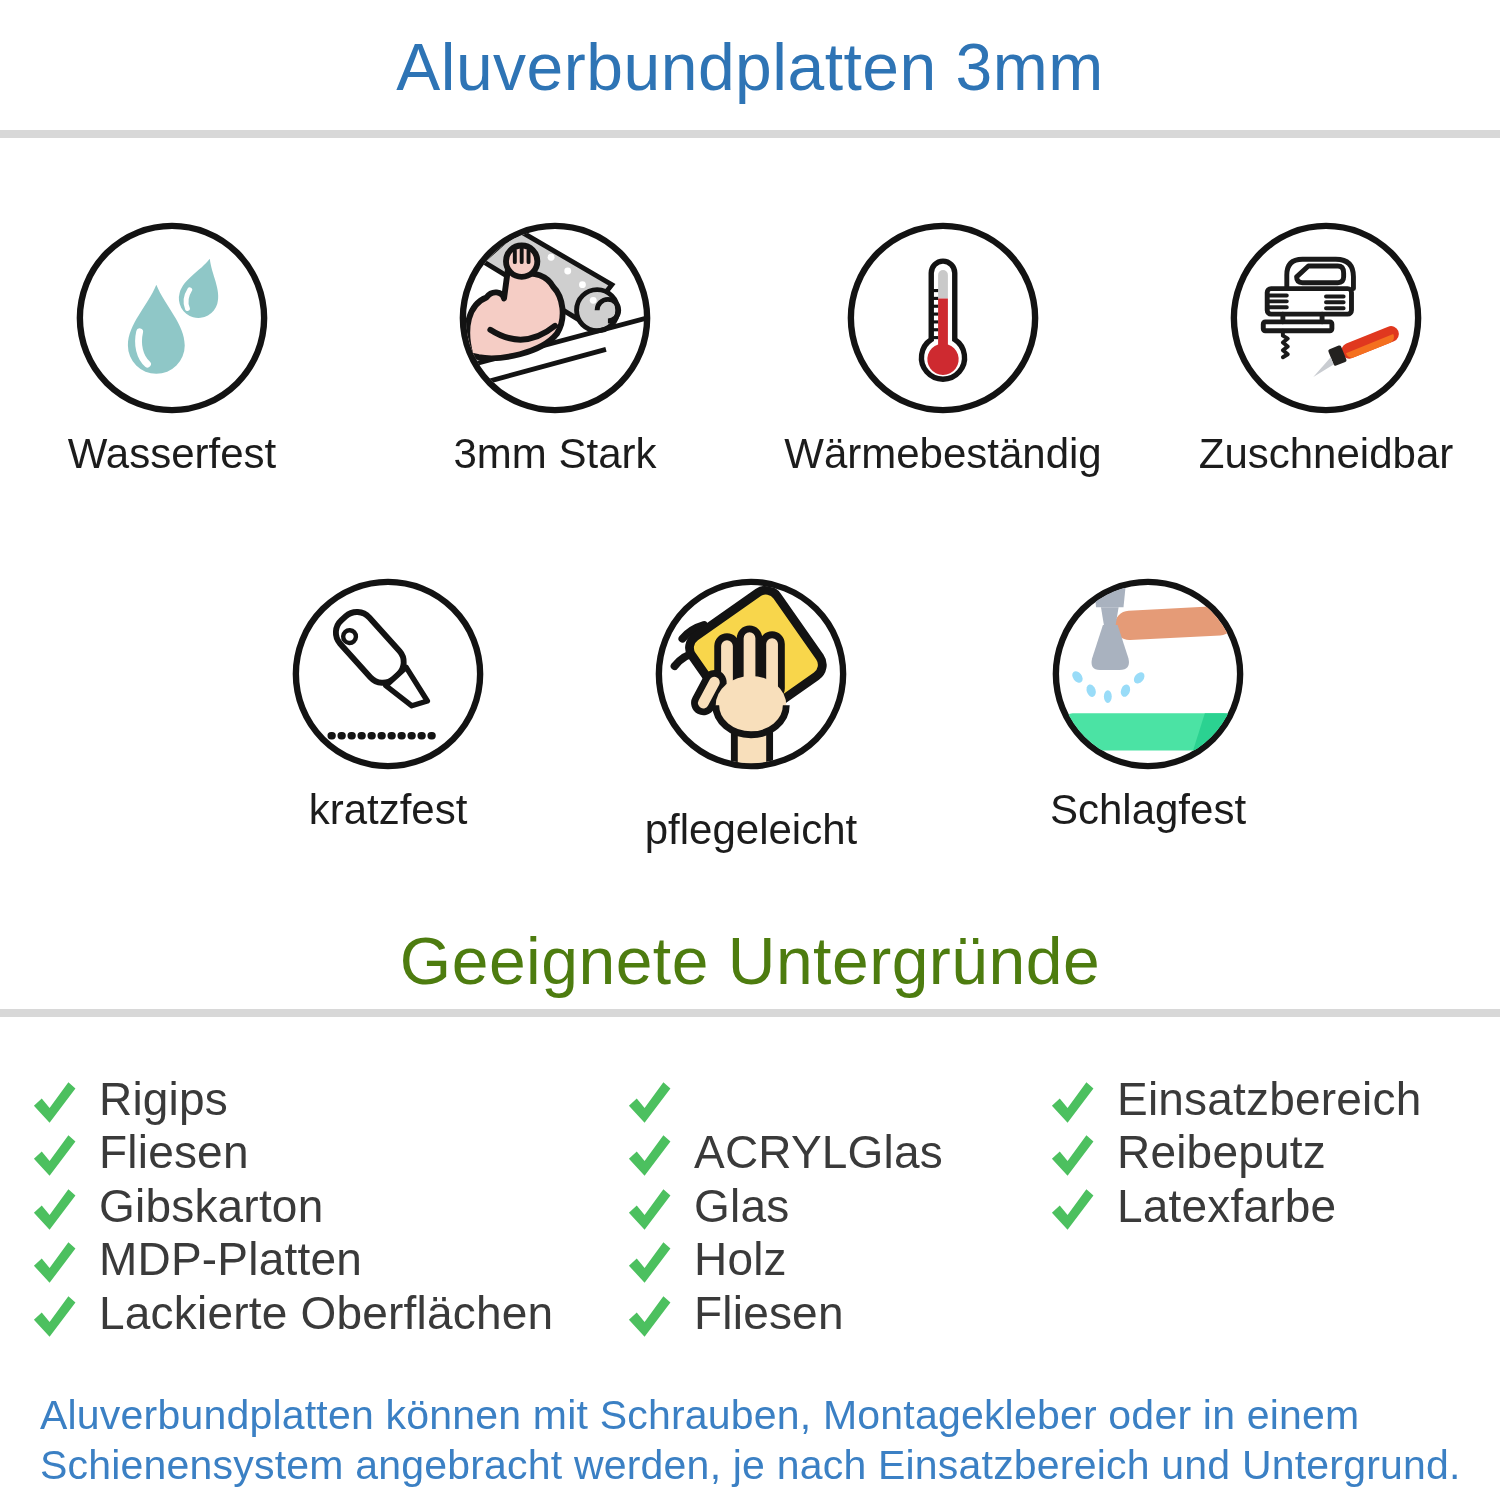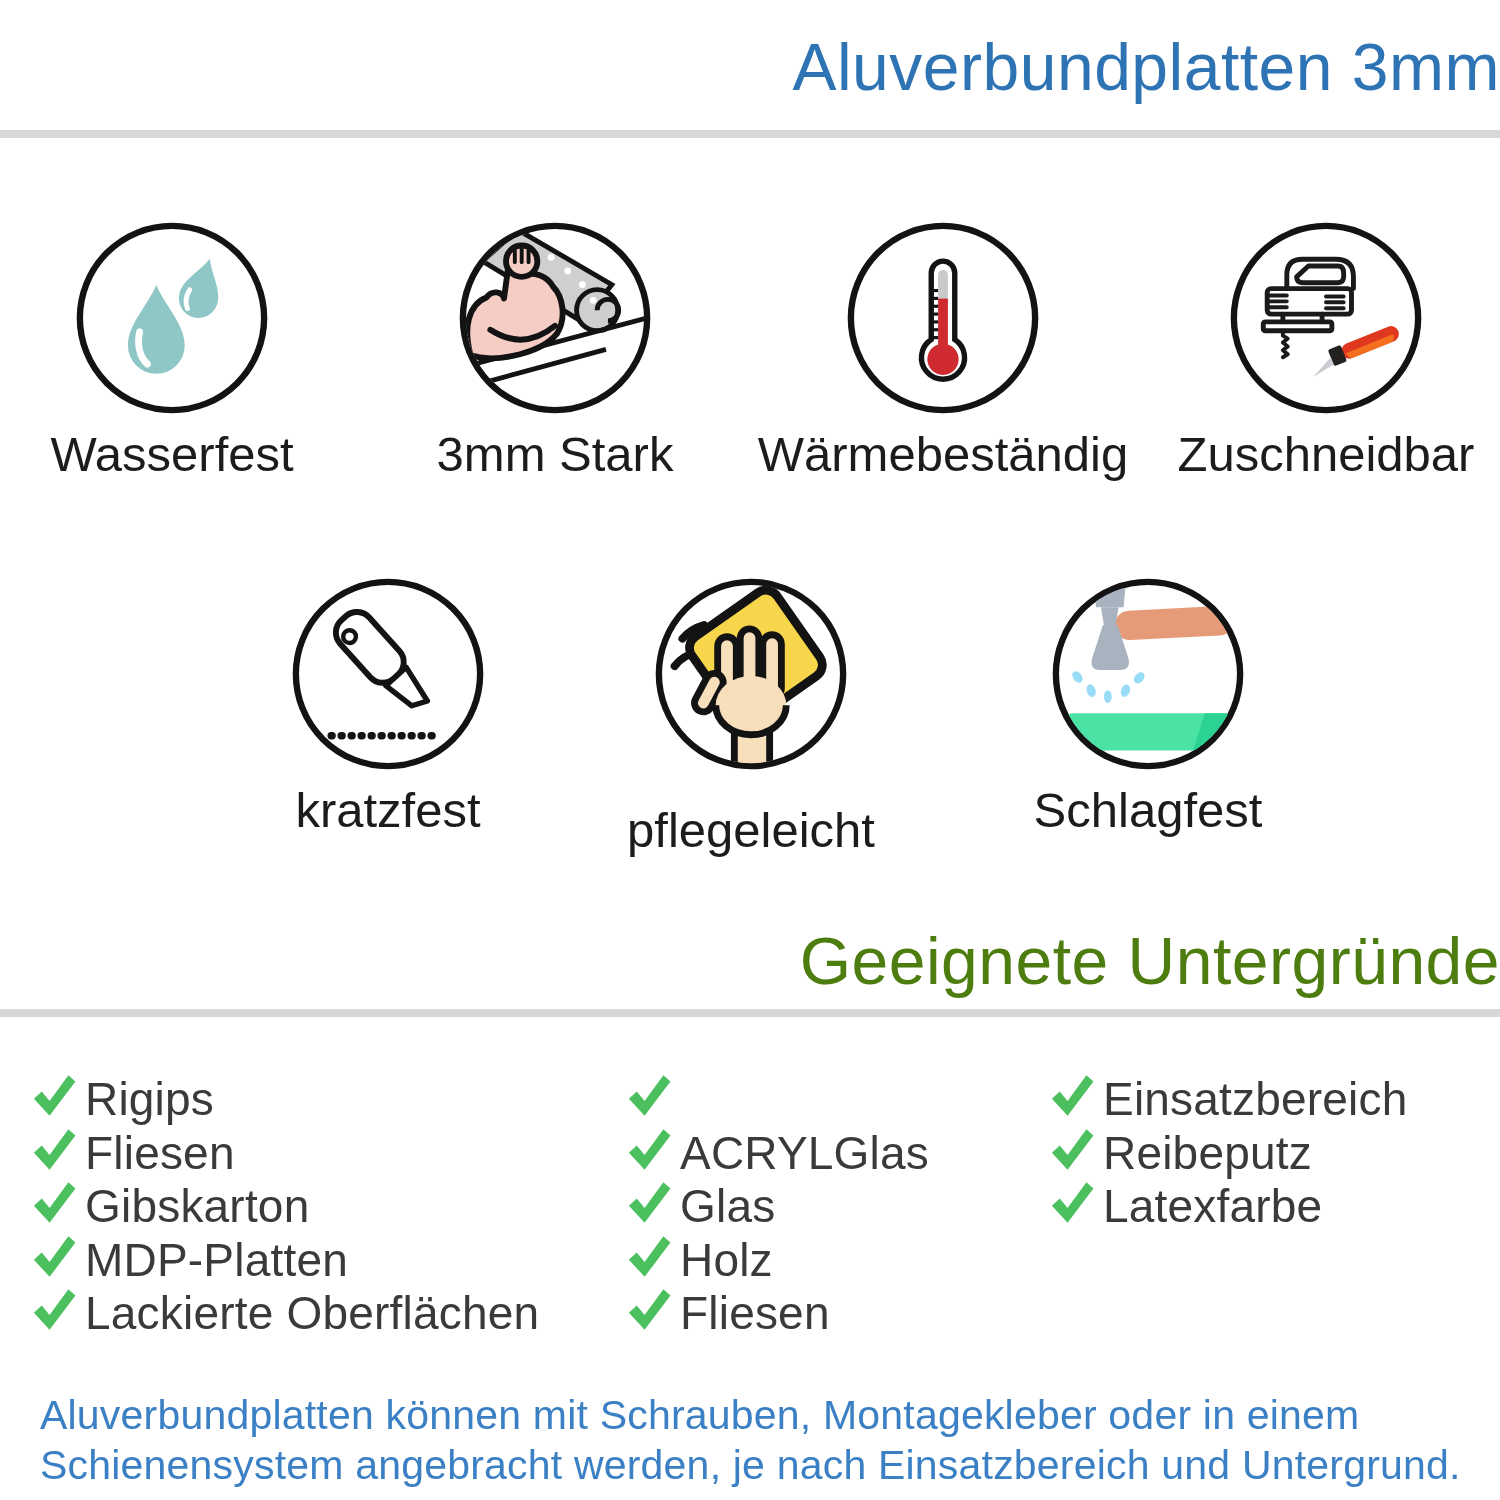--- a/index.html
+++ b/index.html
@@ -1,34 +1,34 @@
 <!DOCTYPE html>
 <html><head>
 <meta charset="utf-8">
 <style>
   html,body{margin:0;padding:0;background:#fff;}
   #page{position:relative;width:1500px;height:1500px;background:#ffffff;overflow:hidden;
         font-family:"Liberation Sans","DejaVu Sans",sans-serif;}
-  .title{position:absolute;left:0;width:1500px;text-align:right;white-space:nowrap;
+  .title{position:absolute;left:0;width:1500px;text-align:center;white-space:nowrap;
          font-size:66px;line-height:66px;font-weight:400;letter-spacing:0.5px;}
   #main-title{top:34px;color:#2E74B5;}
   #subtitle{top:928px;color:#4d7c0f;}
   .divider{position:absolute;left:0;width:1500px;height:8px;background:#D8D8D8;}
   #divider-1{top:130px;}
   #divider-2{top:1009px;}
   .feature{position:absolute;width:360px;display:flex;flex-direction:column;align-items:center;}
   .feature .badge{width:196px;height:196px;}
-  .feature .flabel{margin-top:16px;font-size:49px;line-height:44px;color:#1c1c1c;white-space:nowrap;}
+  .feature .flabel{margin-top:16px;font-size:42px;line-height:44px;color:#1c1c1c;white-space:nowrap;}
   .row1{top:220px;}
   .row2{top:576px;}
   #feat-water{left:-8px;} #feat-strong{left:375px;} #feat-heat{left:763px;} #feat-cut{left:1146px;}
   #feat-scratch{left:208px;} #feat-clean{left:571px;gap:20px;} #feat-impact{left:968px;}
   .col{position:absolute;top:1072px;display:flex;flex-direction:column;}
   #col-1{left:30px;} #col-2{left:625px;} #col-3{left:1048px;}
-  .citem{display:flex;align-items:flex-start;height:53.5px;gap:8px;}
+  .citem{display:flex;align-items:flex-end;height:53.5px;gap:22px;}
   .citem svg{width:47px;height:47px;flex:0 0 auto;}
   .citem .clabel{font-size:46px;color:#3A3A3A;white-space:nowrap;letter-spacing:0.2px;}
   #footer-note{position:absolute;left:40px;top:1390px;color:#3B80C4;font-size:41px;
                line-height:50px;white-space:nowrap;letter-spacing:0.2px;}
 </style>
 </head>
 <body>
 
 <div id="page">
 

